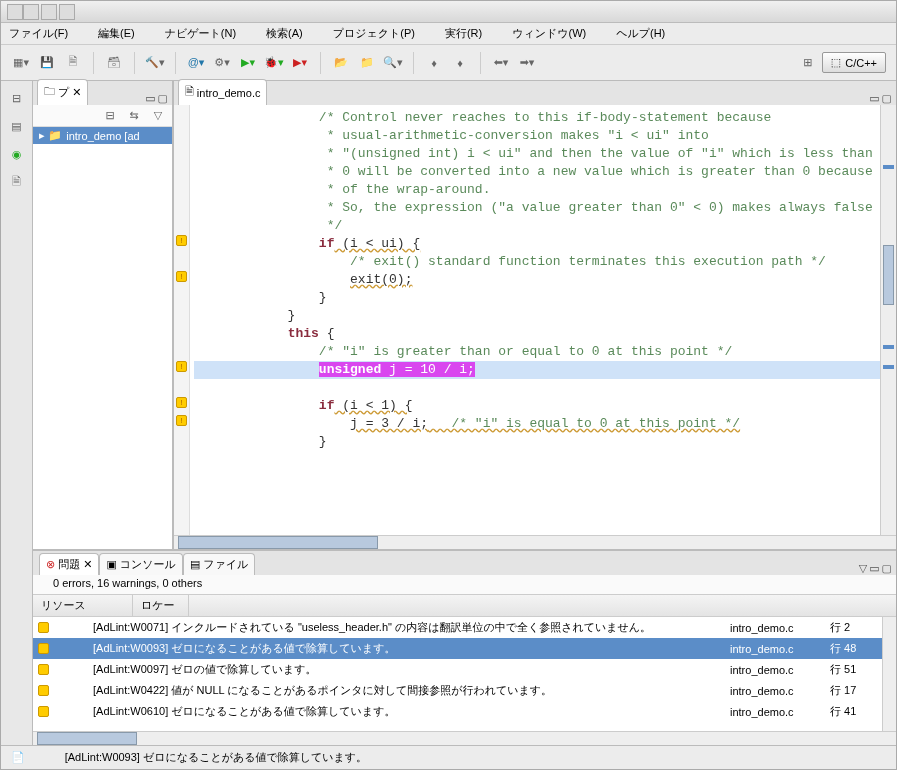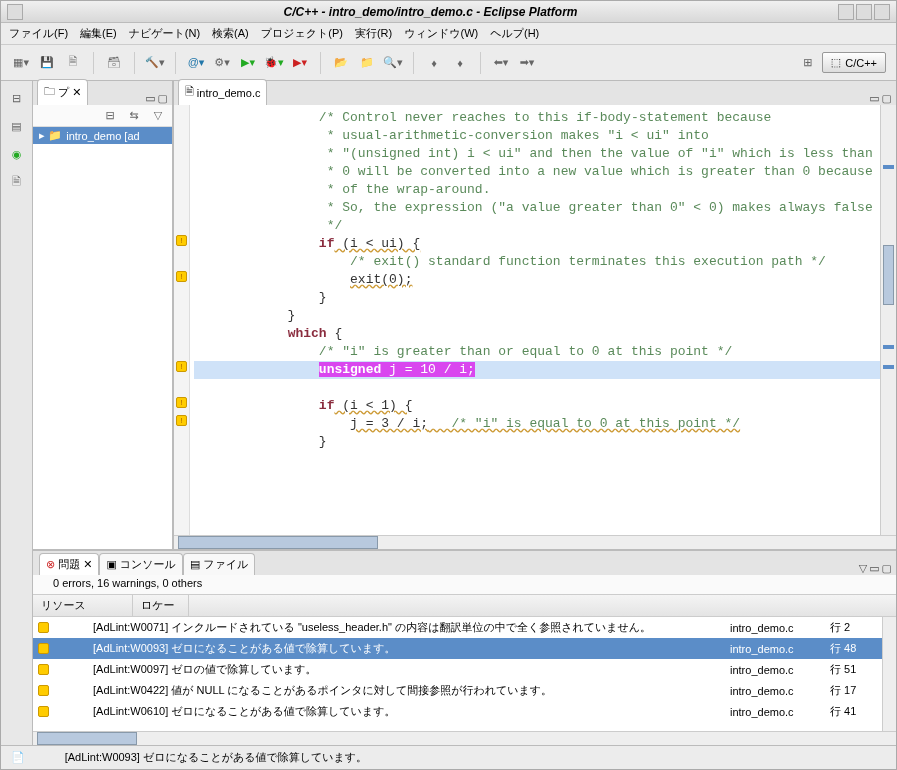--- a/index.html
+++ b/index.html
@@ -2,21 +2,21 @@
 <html><head>
 <meta charset="utf-8">
 <style>
 * { margin: 0; padding: 0; box-sizing: border-box; }
 body { font-family: "Segoe UI", Tahoma, sans-serif; font-size: 11px; background: #eee; width: 897px; height: 770px; overflow: hidden; }
 .window { width: 897px; height: 770px; background: #e8e8e8; border: 1px solid #aaa; display: flex; flex-direction: column; }
 .titlebar { height: 22px; background: linear-gradient(#f0f0f0,#d8d8d8); display: flex; align-items: center; font-weight: bold; font-style: italic; font-size: 12px; border-bottom: 1px solid #bbb; padding: 0 6px; }
 .titlebar-text { flex: 1; text-align: center; }
 .win-btns { display: flex; gap: 2px; }
 .win-btn { width: 16px; height: 16px; border: 1px solid #aaa; background: #ddd; }
-.menubar { height: 22px; background: #ececec; display: flex; align-items: center; padding: 0 8px; gap: 12px; border-bottom: 1px solid #ccc; }
+.menubar { height: 22px; background: #ececec; display: flex; align-items: center; padding: 0 8px; gap: 30px; border-bottom: 1px solid #ccc; }
 .menubar span { cursor: default; }
 .toolbar { height: 36px; background: #ececec; display: flex; align-items: center; padding: 0 10px; gap: 6px; border-bottom: 1px solid #bbb; }
 .ticon { width: 20px; height: 20px; display: inline-flex; align-items: center; justify-content: center; color: #666; }
 .tsep { width: 1px; height: 22px; background: #ccc; margin: 0 4px; }
 .persp { margin-left: auto; display: flex; align-items: center; gap: 4px; }
 .persp-btn { border: 1px solid #999; background: linear-gradient(#fff,#ddd); padding: 3px 8px; border-radius: 2px; font-size: 11px; display: flex; align-items: center; gap: 4px; }
 .content { flex: 1; display: flex; min-height: 0; }
 .leftbar { width: 32px; background: #e8e8e8; border-right: 1px solid #bbb; display: flex; flex-direction: column; align-items: center; padding-top: 8px; gap: 10px; }
 .leftbar .ic { width: 18px; height: 18px; display: flex; align-items: center; justify-content: center; color: #666; }
 .middle { flex: 1; display: flex; flex-direction: column; min-width: 0; }
@@ -63,21 +63,20 @@
 .prob-row .loc { width: 56px; padding-left: 4px; }
 .warn-ico { width: 11px; height: 11px; background: #fc0; border: 1px solid #c90; border-radius: 2px; display: inline-block; }
 .statusbar { height: 24px; background: #ececec; border-top: 1px solid #bbb; display: flex; align-items: center; padding: 0 10px; gap: 40px; font-size: 11px; }
 </style>
 </head>
 <body>
 
 <div class="window">
   <div class="titlebar">
     <div class="win-btn"></div>
-    <div class="titlebar-text">C/C++ - intro_demo/intro_demo.c - Eclipse Platform</div>
     <div class="win-btns">
       <div class="win-btn"></div>
       <div class="win-btn"></div>
       <div class="win-btn"></div>
     </div>
   </div>
 
   <div class="menubar">
     <span>ファイル(F)</span>
     <span>編集(E)</span>
@@ -182,21 +181,21 @@
                  <span class="c-comment">* "(unsigned int) i &lt; ui" and then the value of "i" which is less than</span>
                  <span class="c-comment">* 0 will be converted into a new value which is greater than 0 because</span>
                  <span class="c-comment">* of the wrap-around.</span>
                  <span class="c-comment">* So, the expression ("a value greater than 0" &lt; 0) makes always false</span>
                  <span class="c-comment">*/</span>
                 <span class="c-kw">if</span><span class="c-func"> (i &lt; ui) {</span>
                     <span class="c-comment">/* exit() standard function terminates this execution path */</span>
                     <span class="c-func">exit(0);</span>
                 }
             }
-            <span class="c-kw">which</span> {
+            <span class="c-kw">this</span> {
                 <span class="c-comment">/* "i" is greater than or equal to 0 at this point */</span>
 <span class="hl-line">                <span class="hl-sel"><span class="c-kw" style="color:#fff">unsigned</span> j = 10 / i;</span></span>
 
                 <span class="c-kw">if</span><span class="c-func"> (i &lt; 1) {</span>
                     <span class="c-func">j = 3 / i;</span><span class="c-comment c-func">   /* "i" is equal to 0 at this point */</span>
                 }
 </div>
             <div class="vscroll">
               <div class="mark" style="top:60px"></div>
               <div class="mark" style="top:140px"></div>

